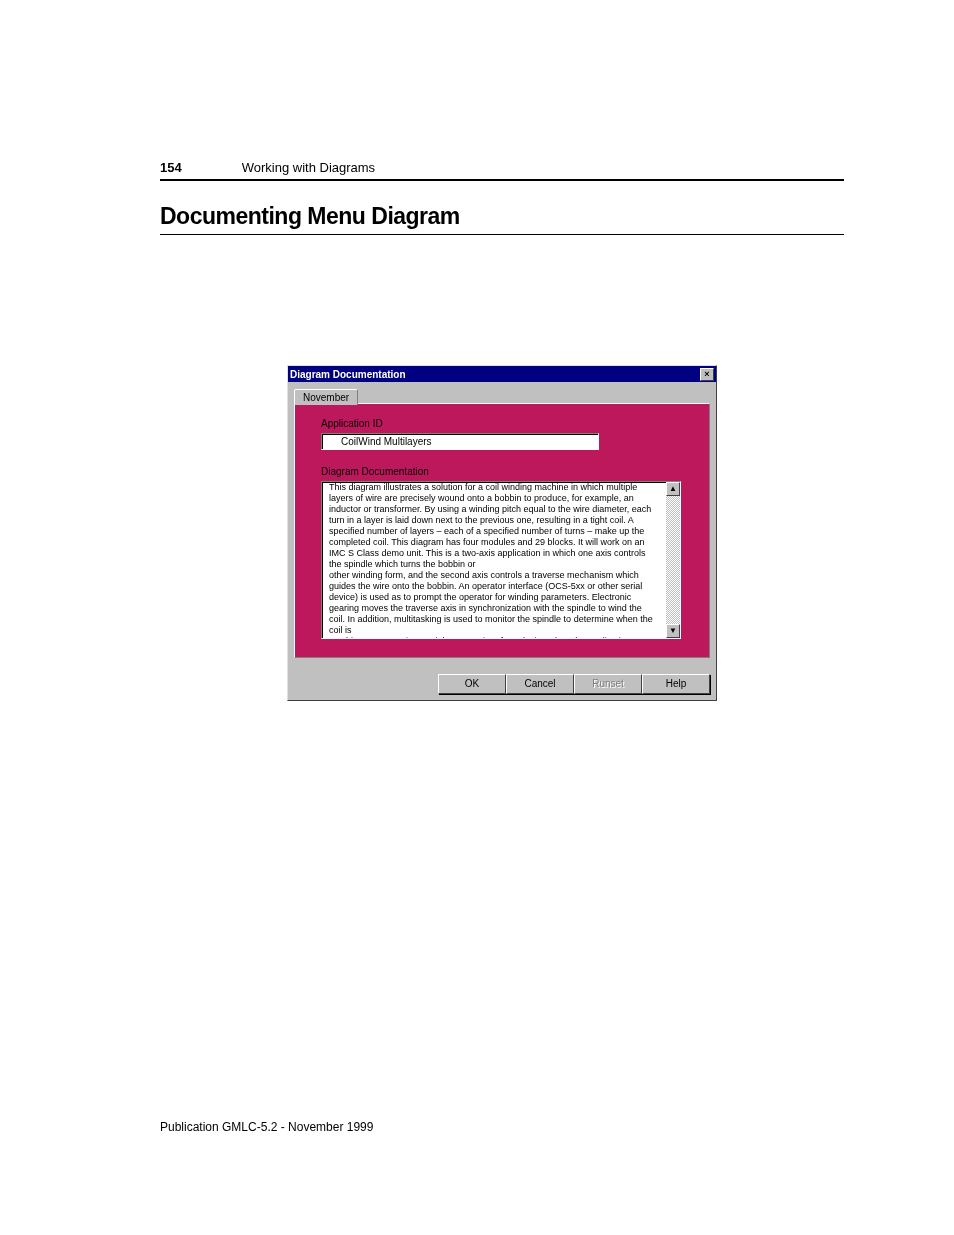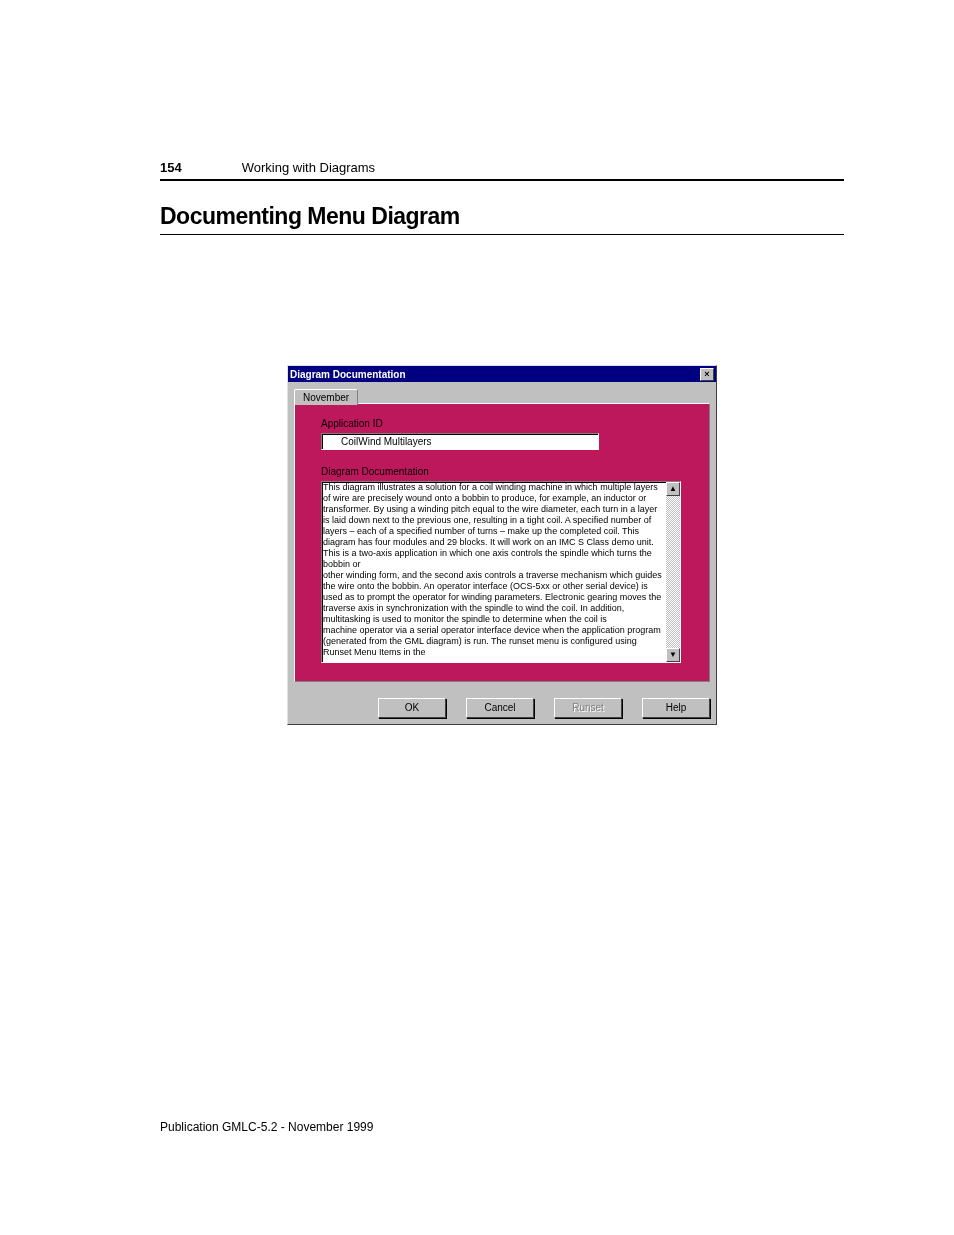--- a/index.html
+++ b/index.html
@@ -130,25 +130,25 @@
       width: 360px;
       border-top: 1px solid #808080;
       border-left: 1px solid #808080;
       border-right: 1px solid #ffffff;
       border-bottom: 1px solid #ffffff;
       box-shadow: inset 1px 1px 0 #000;
       background: #ffffff;
     }
     .textarea-content {
       flex: 1;
-      height: 180px;
+      height: 156px;
       overflow: hidden;
       font-size: 9px;
       line-height: 11px;
-      padding: 0px 1px;
+      padding: 0px 7px;
       font-family: "MS Sans Serif", Tahoma, Arial, sans-serif;
       word-break: break-word;
     }
     .textarea-content p { margin: 0; }
     .scrollbar {
       width: 14px;
       background: repeating-conic-gradient(#c0c0c0 0% 25%, #ffffff 0% 50%) 0 0 / 2px 2px;
       display: flex;
       flex-direction: column;
       justify-content: space-between;
@@ -161,21 +161,21 @@
       border-left: 1px solid #ffffff;
       border-right: 1px solid #404040;
       border-bottom: 1px solid #404040;
       font-size: 8px;
       text-align: center;
       line-height: 12px;
     }
     .button-row {
       display: flex;
       justify-content: flex-end;
-      gap: 20px;
+      gap: 0;
       padding: 10px 6px 6px 6px;
     }
     .btn {
       width: 68px;
       height: 20px;
       background: #c0c0c0;
       border-top: 1px solid #ffffff;
       border-left: 1px solid #ffffff;
       border-right: 1px solid #404040;
       border-bottom: 1px solid #404040;

